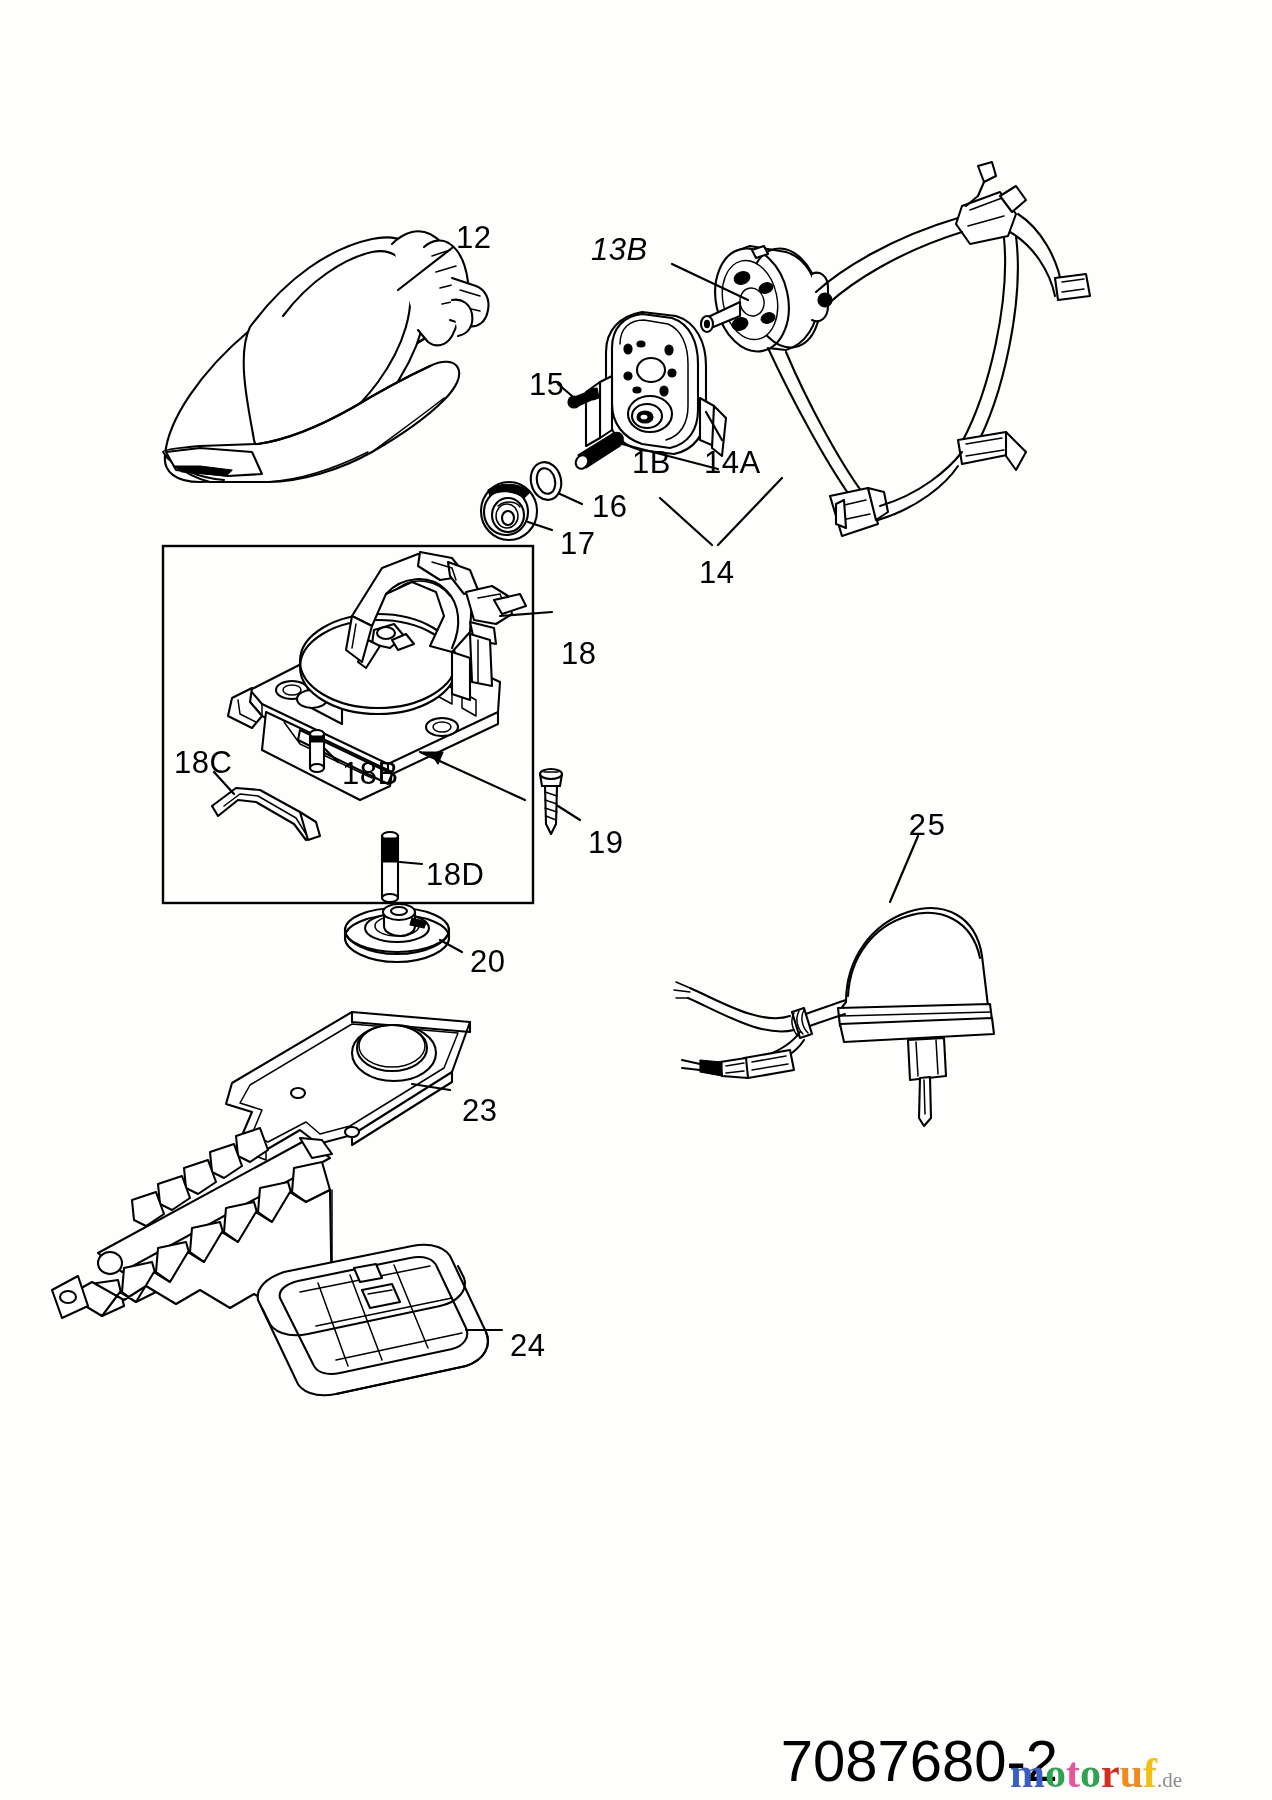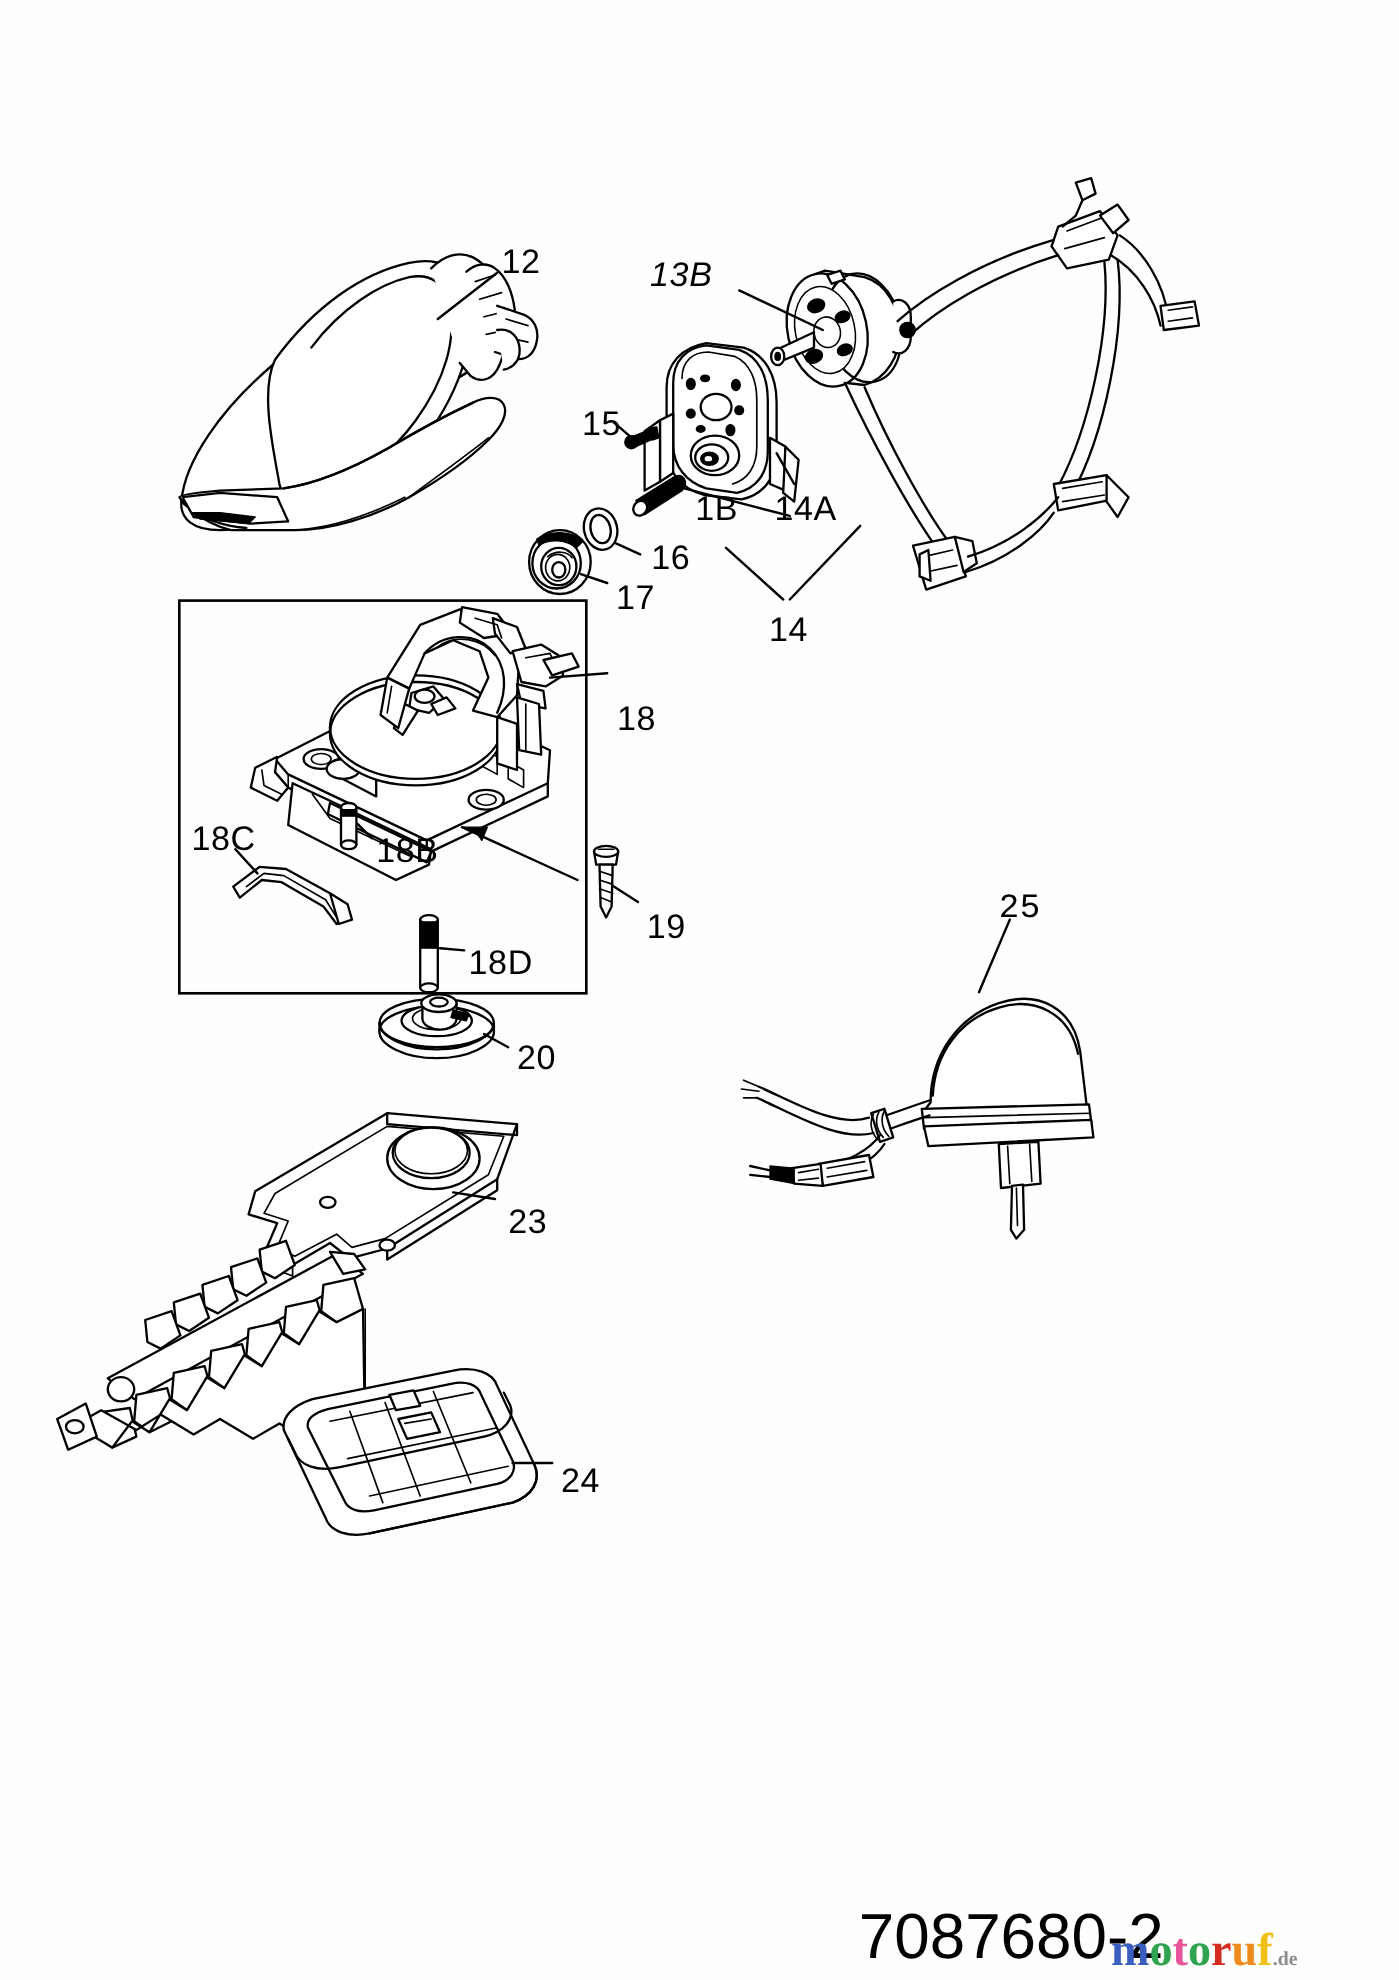--- a/index.html
+++ b/index.html
@@ -43,21 +43,21 @@
   #watermark{
     position:absolute;
     left:1010px;top:1752px;
     font-family:"Liberation Serif", serif;
     font-size:42px;
     font-weight:bold;
     white-space:nowrap;
     line-height:1;
   }
   #watermark .wm-de{
-    font-size:18px;color:#8b8b8b;font-weight:bold;
+    font-size:21px;color:#8b8b8b;font-weight:normal;
     font-family:"Liberation Serif", serif;
   }
 </style>
 </head>
 <body>
 
 <div id="sheet">
 
   <svg class="art" viewBox="0 0 1272 1800">
 

